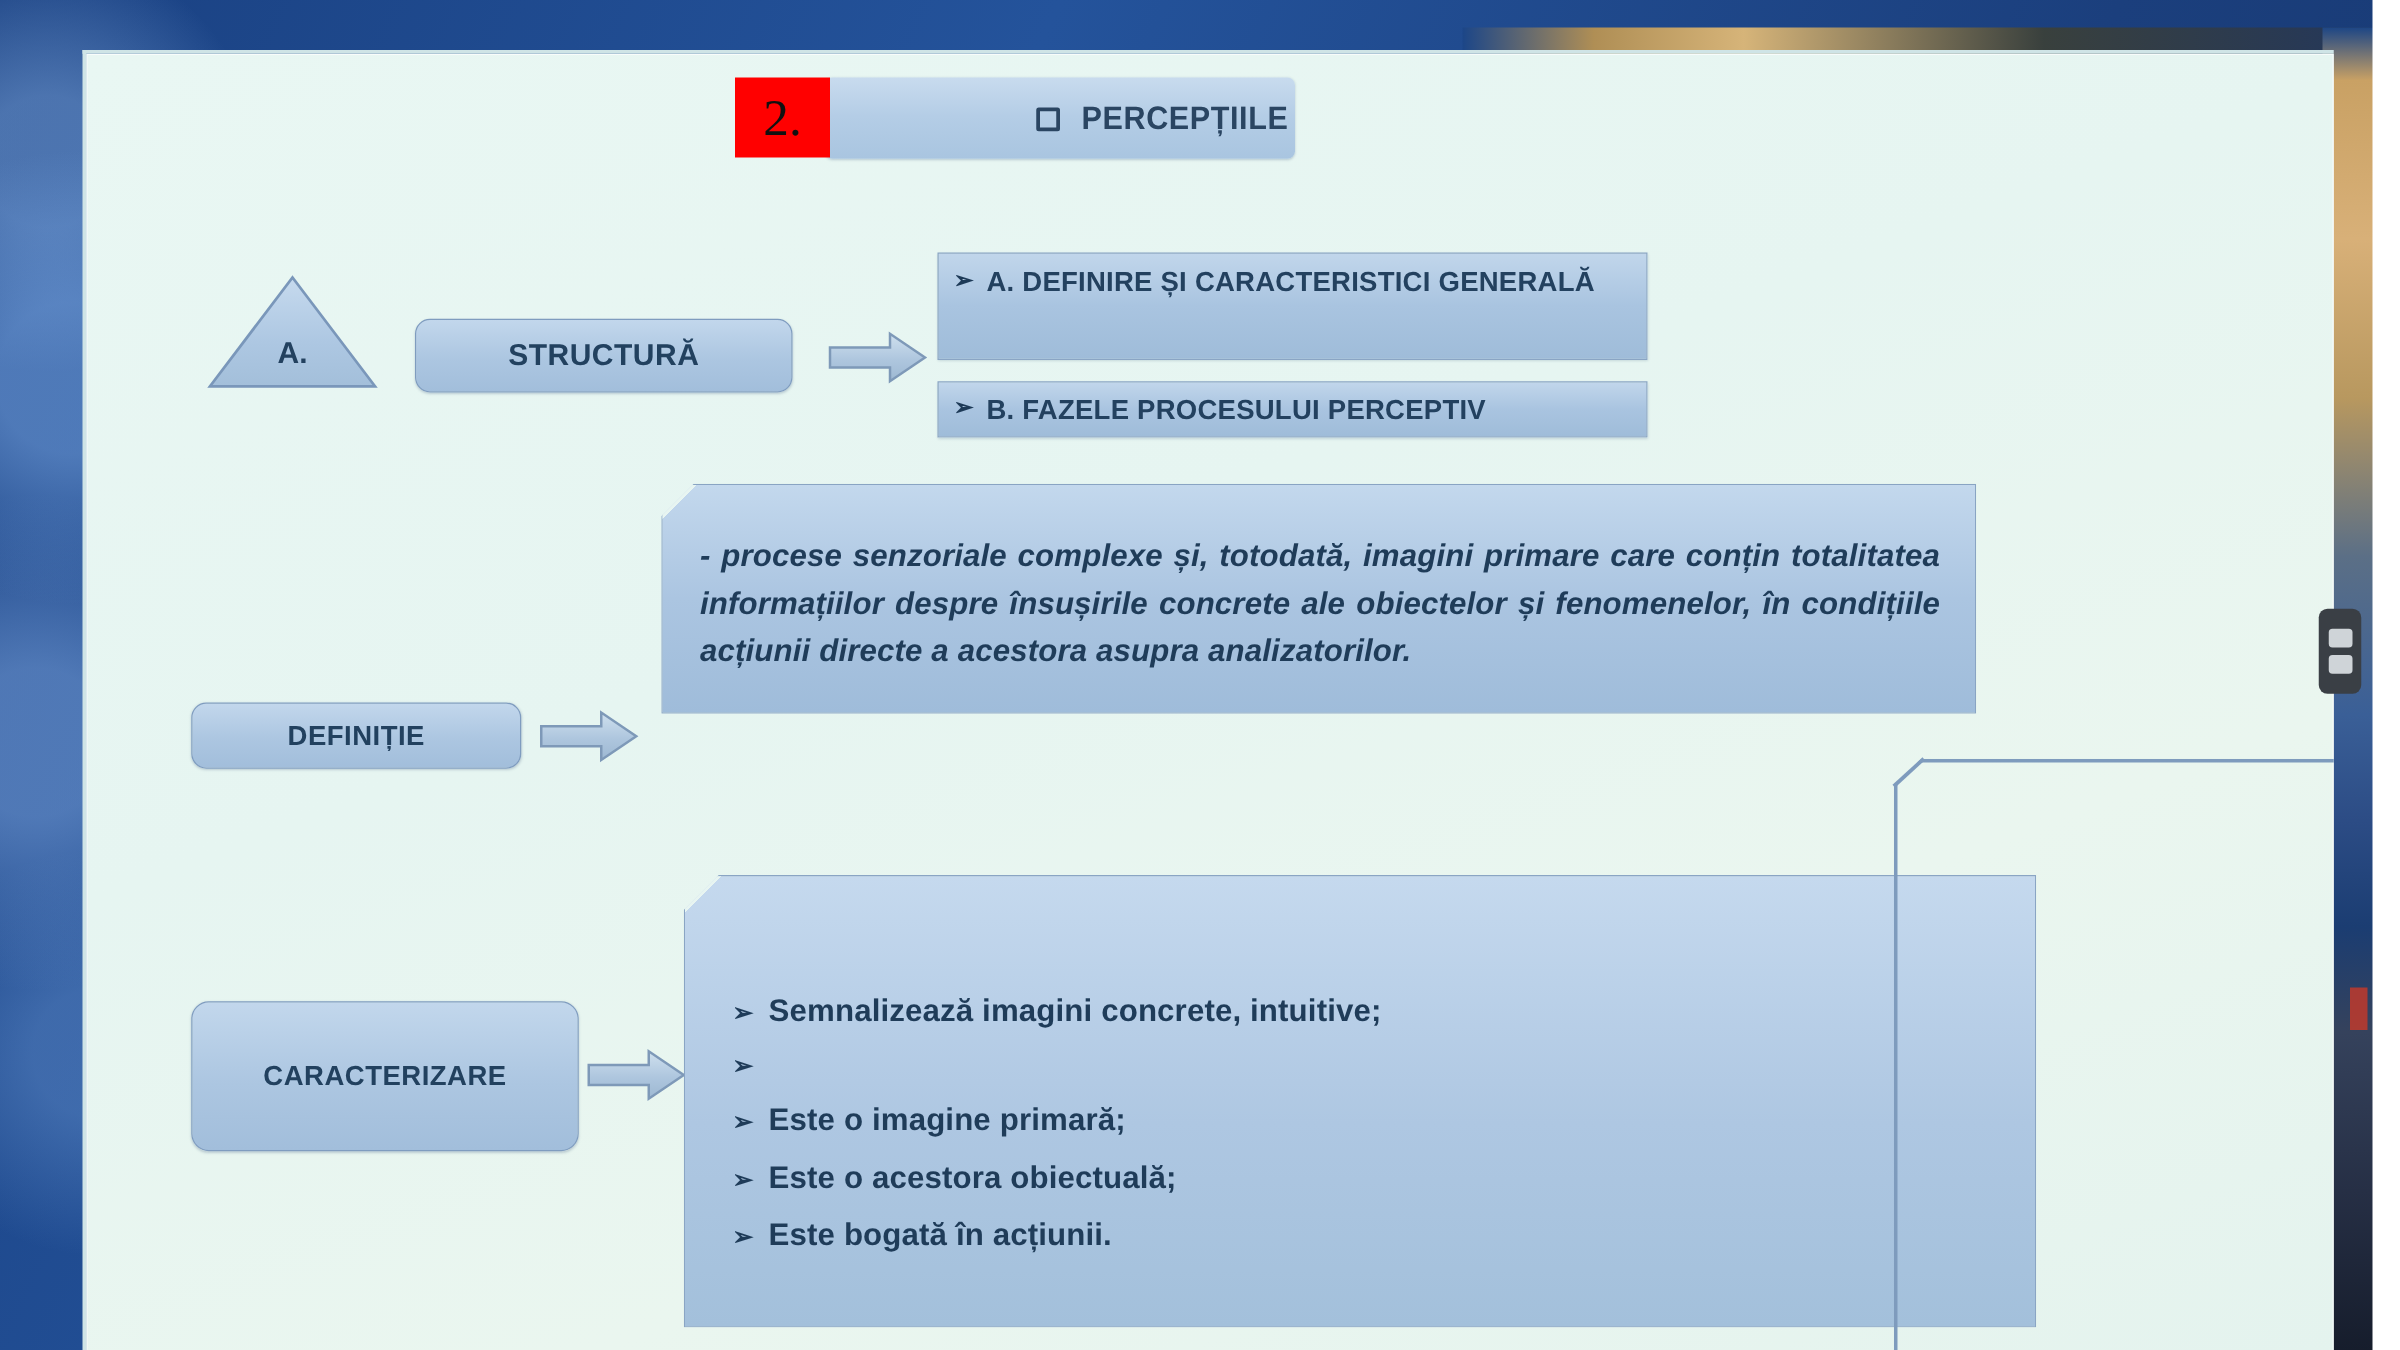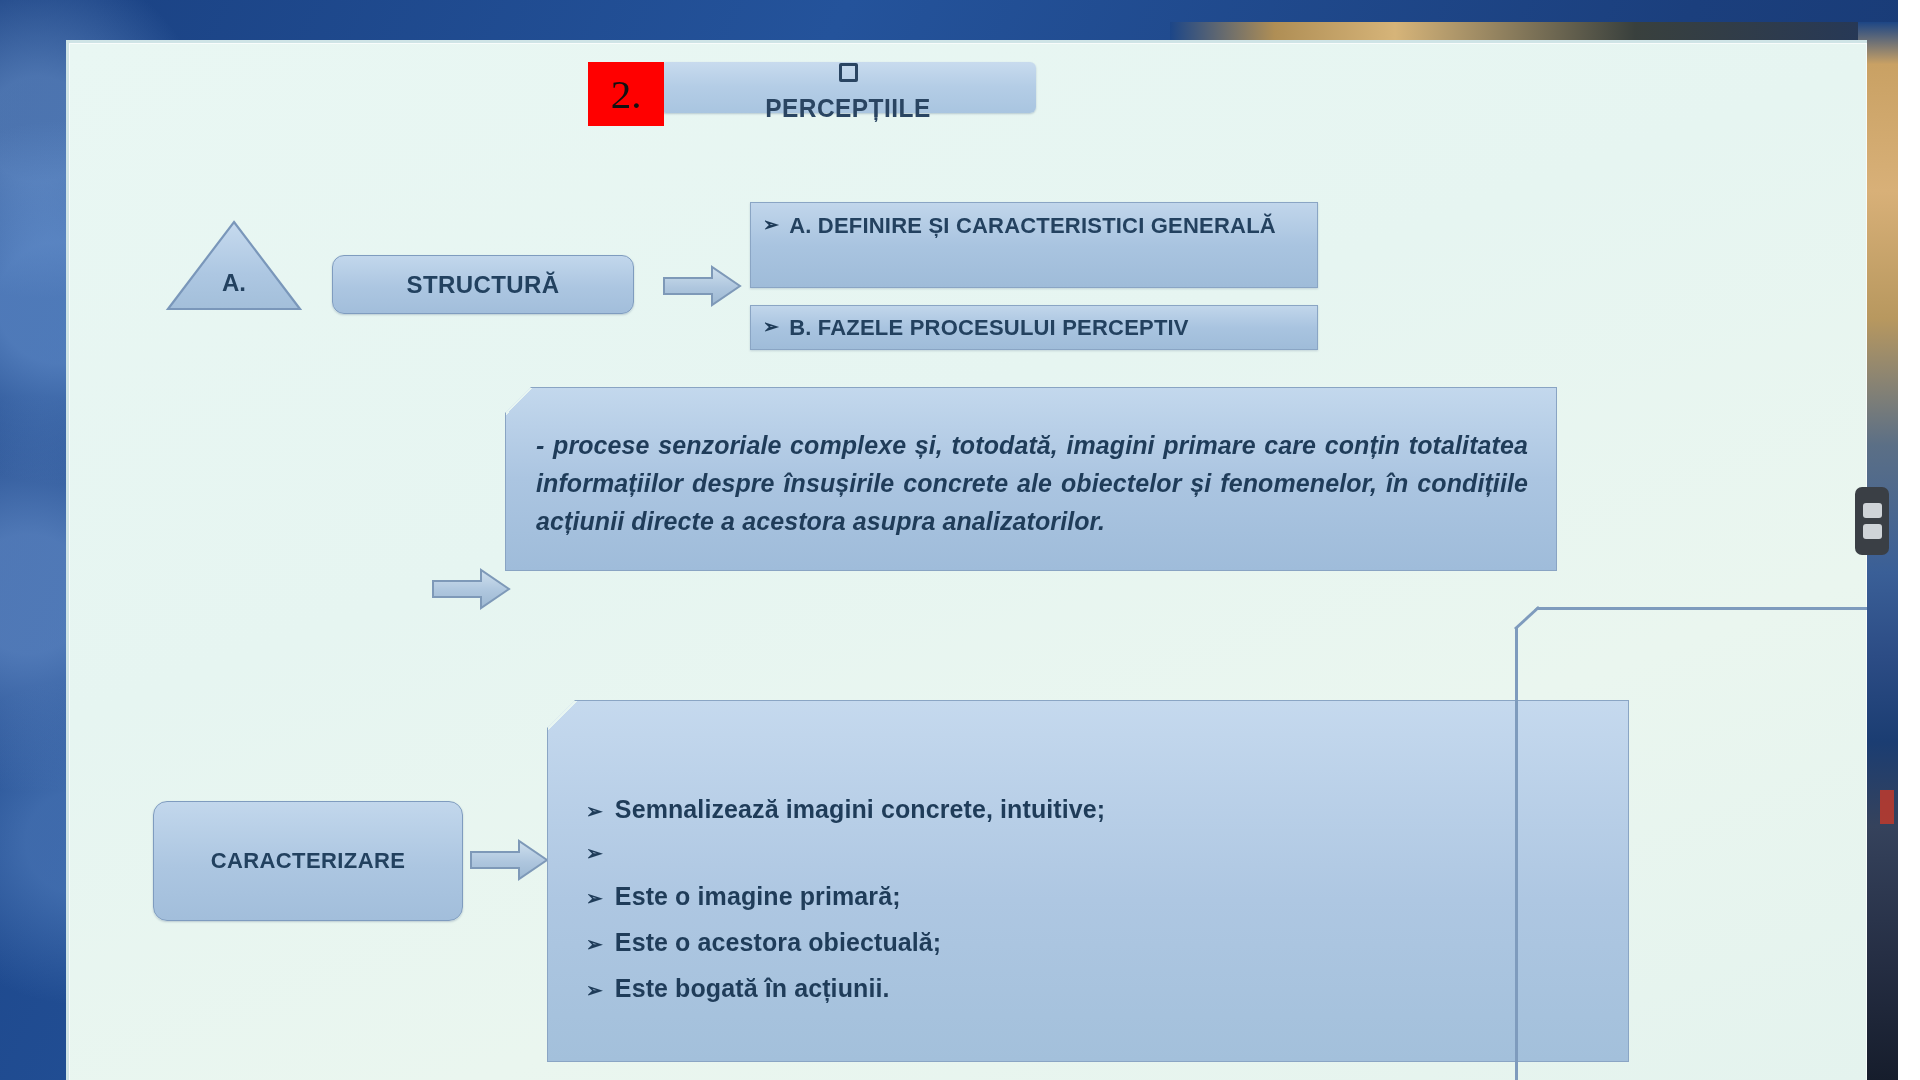--- a/index.html
+++ b/index.html
@@ -125,30 +125,29 @@
     align-items: center;
     justify-content: center;
     letter-spacing: 0px;
     z-index: 3;
   }
   .title-box {
     position: absolute;
     left: 591px;
     top: 9px;
     width: 376px;
-    height: 51px;
+    height: 65px;
     background: linear-gradient(180deg, #c8dbee 0%, #b4cde6 48%, #a9c5e0 100%);
     border-radius: 6px;
     box-shadow: 0 1px 2px rgba(40,70,110,.25);
     display: flex;
     align-items: center;
-    justify-content: space-between;
+    justify-content: flex-end;
     gap: 12px;
     z-index: 2;
-    flex-direction: column;
   }
   .title-text {
     color: #2a4562;
     font-size: 26px;
     font-weight: 700;
     letter-spacing: .5px;
     font-family: "Liberation Sans", sans-serif;
     transform: scaleX(.94);
   }
   .sq-bullet {
@@ -266,21 +265,21 @@
   .box-definitie {
     position: absolute;
     left: 84px;
     top: 519px;
     width: 262px;
     height: 51px;
     font-size: 22px;
   }
   .panel-definitie {
     position: absolute;
-    left: 436px;
+    left: 460px;
     top: 344px;
     width: 1050px;
     height: 182px;
     background: linear-gradient(180deg, #c3d8ed 0%, #abc5e1 50%, #9fbcda 100%);
     border: 1px solid #89a4c3;
     box-shadow: 0 1px 3px rgba(50,80,120,.25);
     clip-path: polygon(26px 0, 100% 0, 100% 100%, 0 100%, 0 26px);
   }
   .panel-definitie .fold {
     position: absolute;
@@ -453,20 +452,21 @@
       </div>
     </div>
 
     <div class="bar-box box-faze">
       <div class="arrow-item">
         <span class="ab">➢</span>
         <span>B. FAZELE PROCESULUI PERCEPTIV</span>
       </div>
     </div>
 
+    <div class="node-label box-definitie">DEFINIȚIE</div>
 
     <div class="arrow" style="left:362px; top:524px;">
       <svg width="80" height="44" viewBox="0 0 80 44">
         <path d="M2,14 L50,14 L50,3 L78,22 L50,41 L50,30 L2,30 Z" fill="url(#arrg1)" stroke="#7e99b8" stroke-width="2"></path>
       </svg>
     </div>
 
     <div class="panel-definitie">
       <div class="fold"></div>
       <div class="def-text">- procese senzoriale complexe și, totodată, imagini primare care conțin totalitatea informațiilor despre însușirile concrete ale obiectelor și fenomenelor, în condițiile acțiunii directe a acestora asupra analizatorilor.</div>

